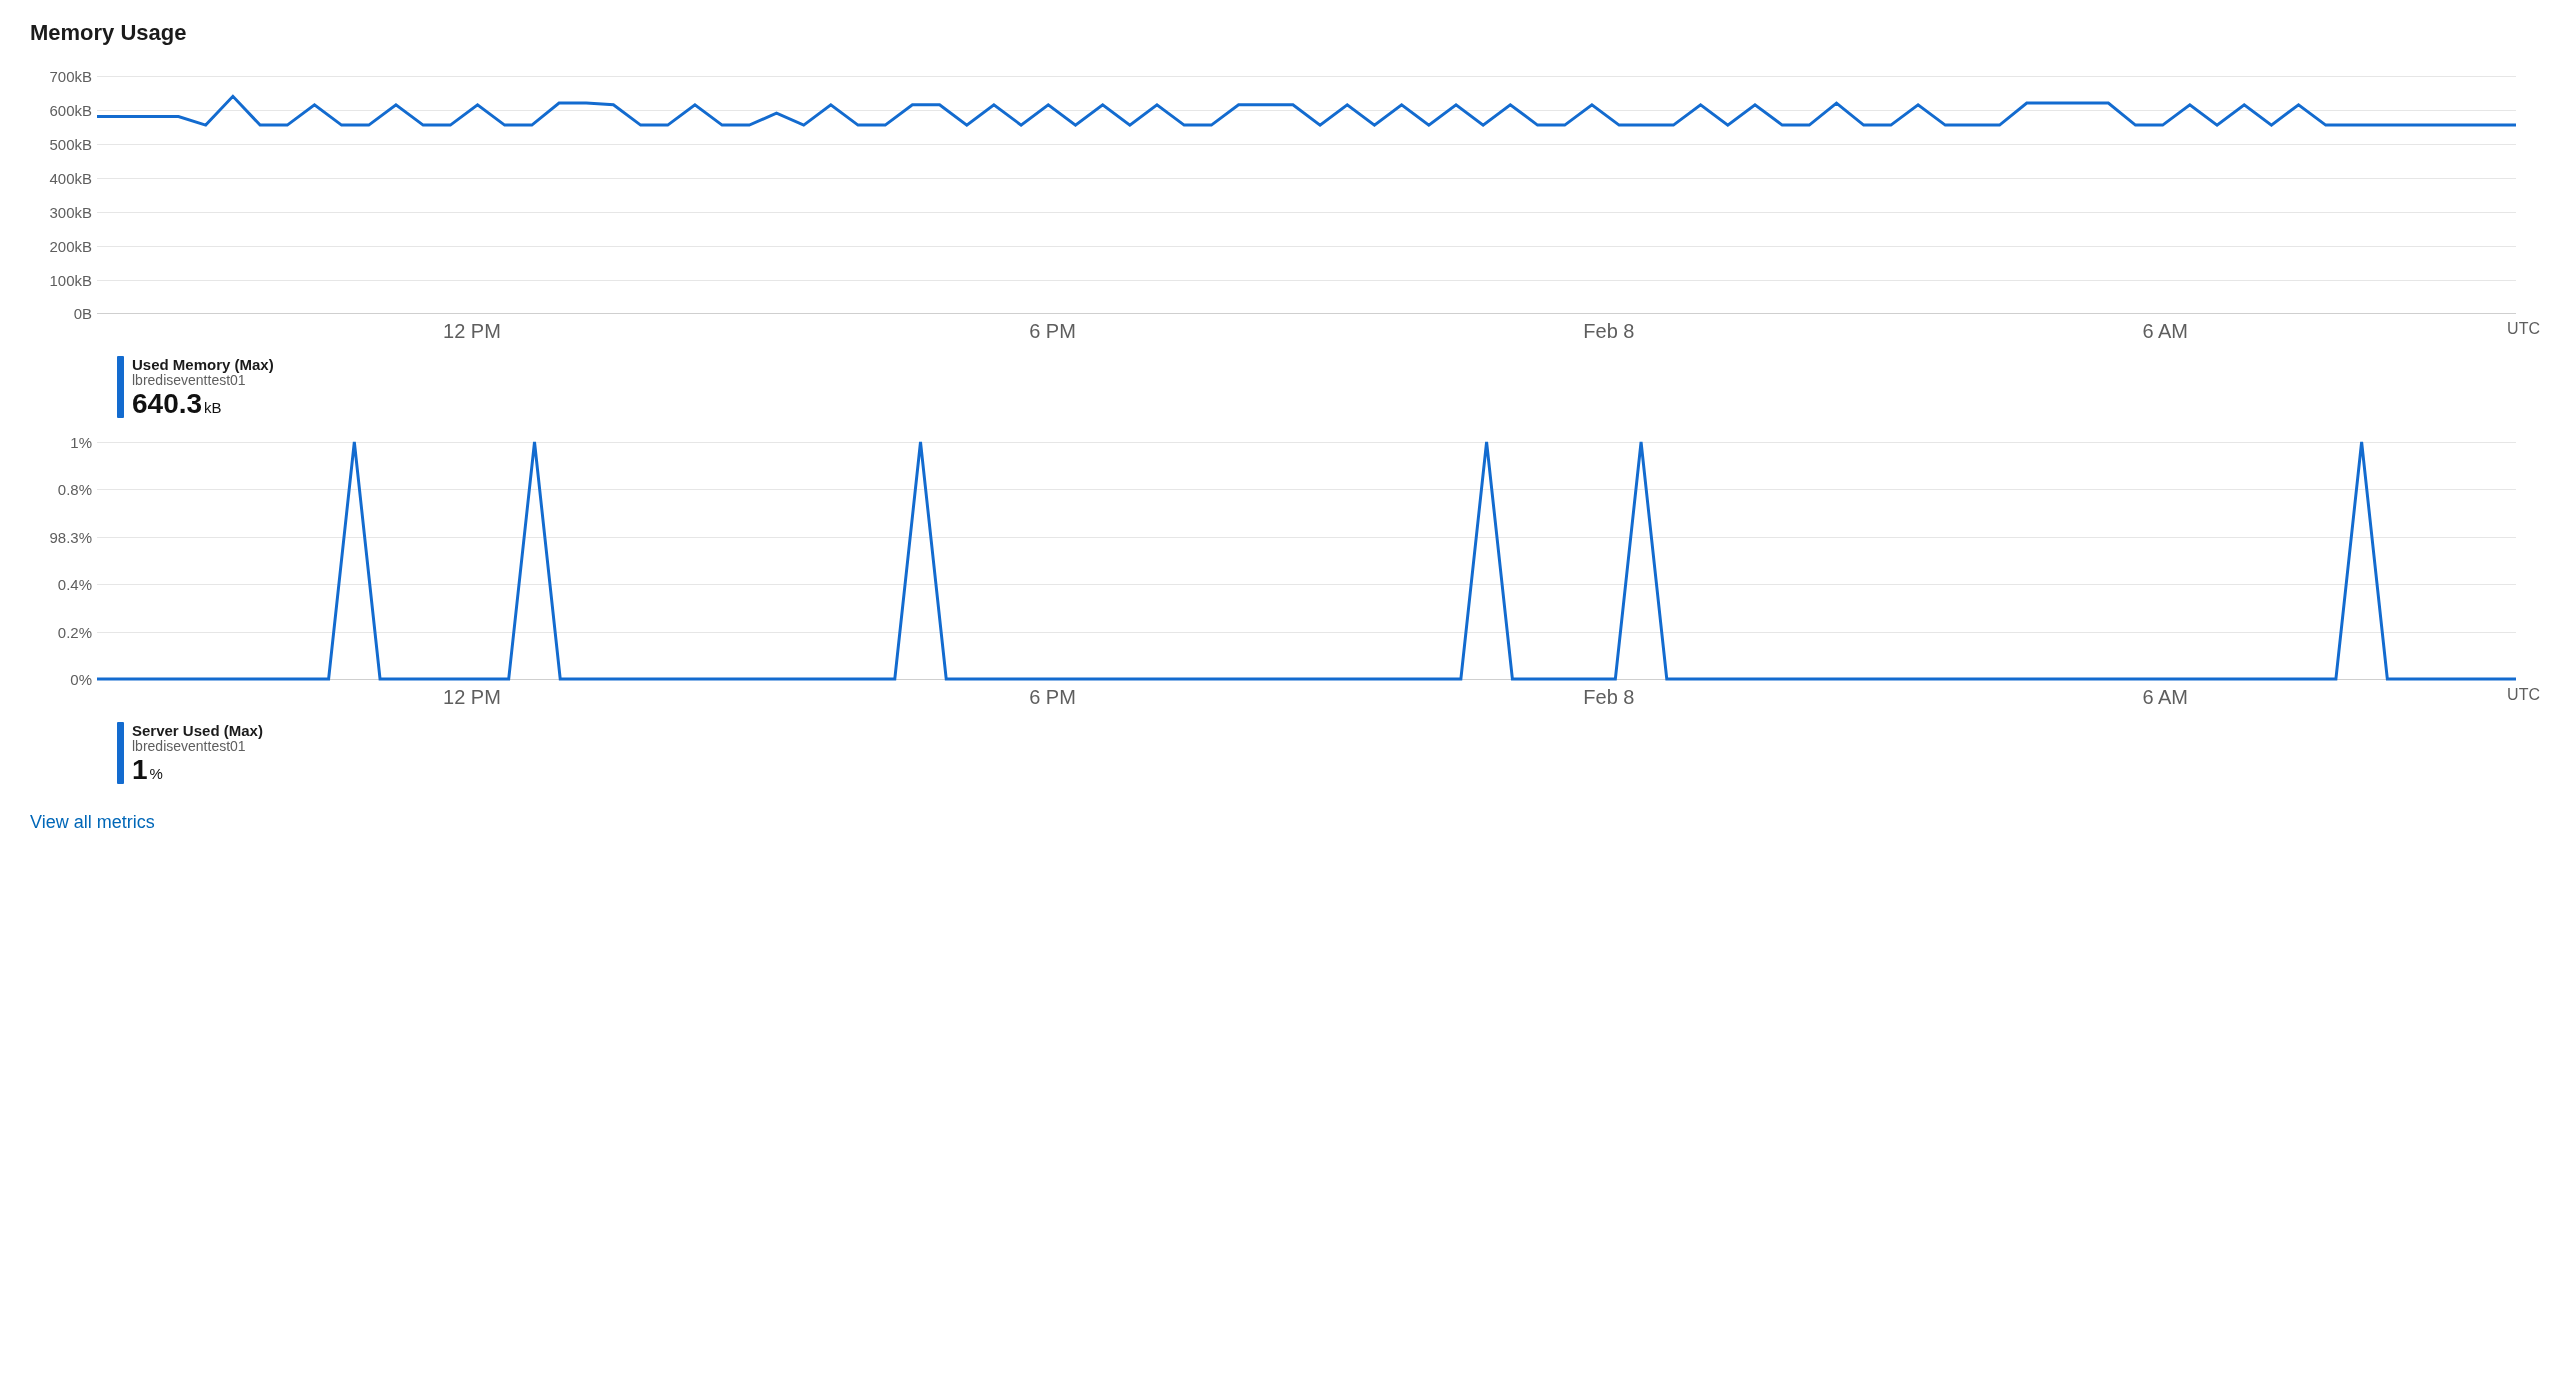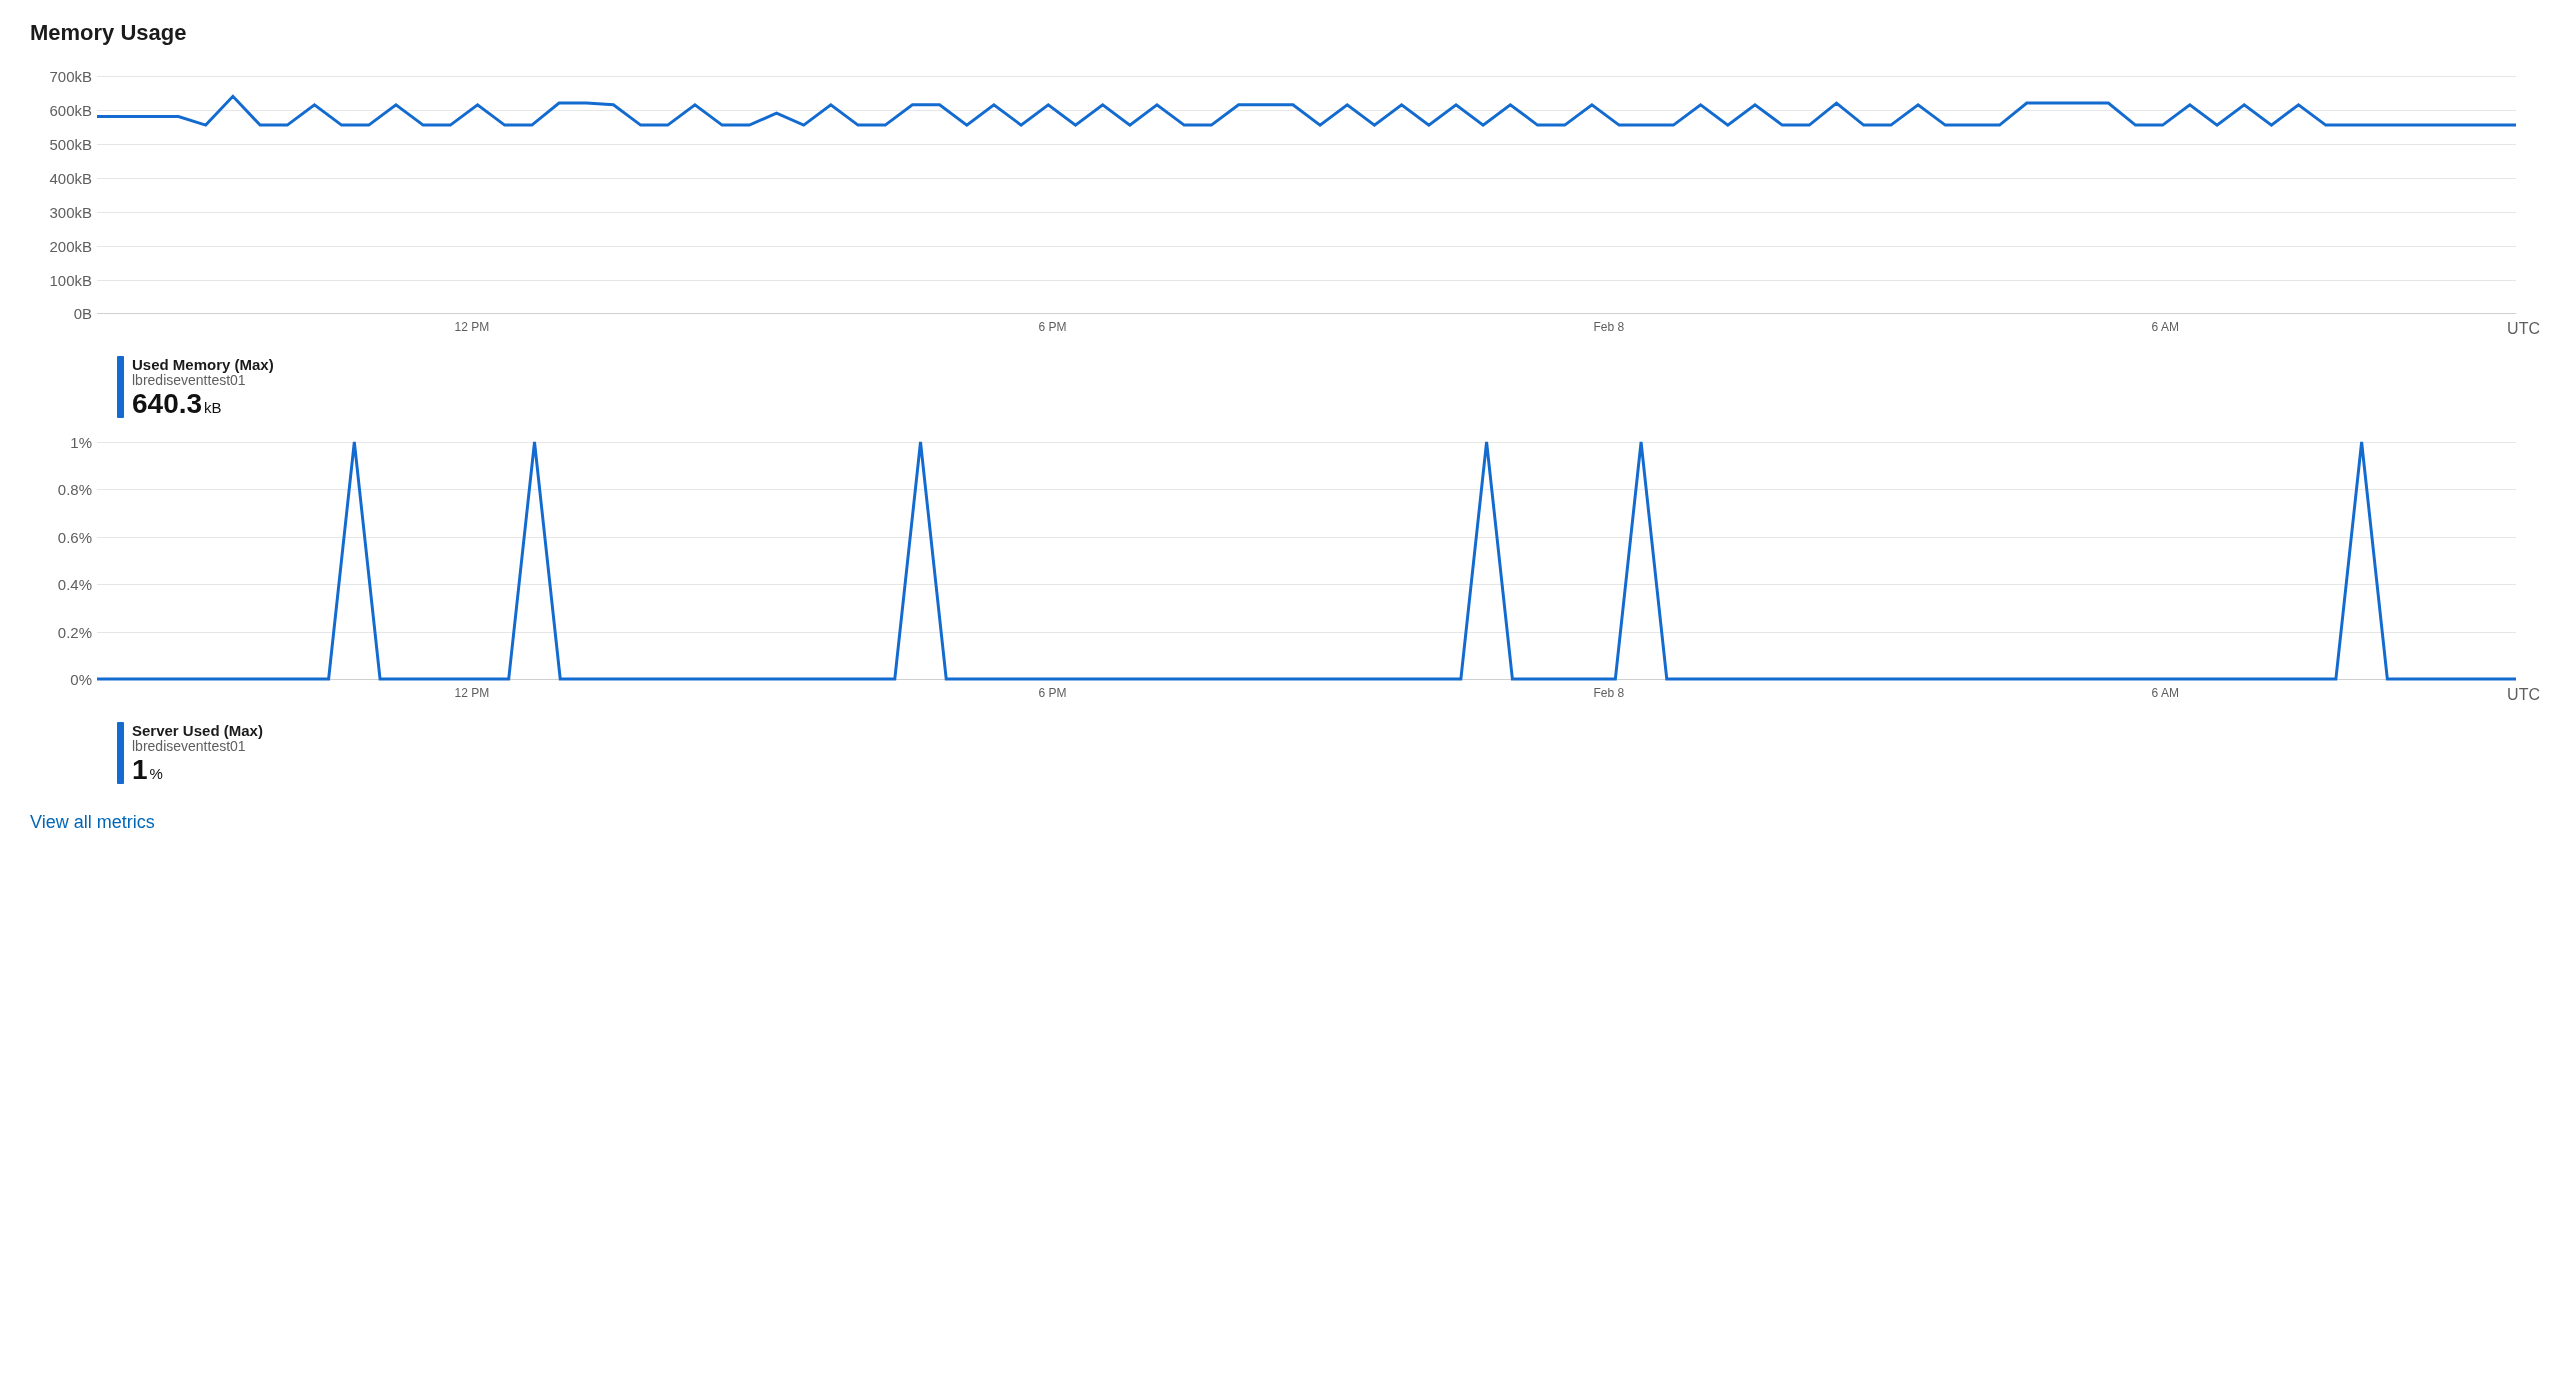--- a/index.html
+++ b/index.html
@@ -55,21 +55,21 @@
   .x-axis {
     position: relative;
     margin-left: 49px;
     margin-right: 30px;
     height: 28px;
     border-top: 1px solid transparent;
   }
   .x-tick {
     position: absolute;
     top: 6px;
-    font-size: 12px;
+    font-size: 20px;
     color: #5e5e5e;
     transform: translateX(-50%);
     white-space: nowrap;
   }
   .x-utc {
     position: absolute;
     right: -24px;
     top: 6px;
     font-size: 16px;
     color: #5e5e5e;
@@ -193,21 +193,21 @@
     <div class="chart-box">
       <div class="plot" id="plot-1">
         <div class="grid-area" id="grid-1">
             <div class="grid-line" style="top: 237px; border-top-color: rgb(207, 207, 207);"></div>
             <div class="y-label" style="top: 237px;">0%</div>
             <div class="grid-line" style="top: 190px;"></div>
             <div class="y-label" style="top: 190px;">0.2%</div>
             <div class="grid-line" style="top: 142px;"></div>
             <div class="y-label" style="top: 142px;">0.4%</div>
             <div class="grid-line" style="top: 95px;"></div>
-            <div class="y-label" style="top: 95px;">0.6%</div>
+            <div class="y-label" style="top: 95px;">98.3%</div>
             <div class="grid-line" style="top: 47px;"></div>
             <div class="y-label" style="top: 47px;">0.8%</div>
             <div class="grid-line" style="top: 0px;"></div>
             <div class="y-label" style="top: 0px;">1%</div>
           </div>
         <svg class="line" id="svg-1" preserveAspectRatio="none" viewBox="0 0 2446 240">
             <path d="M0.0 240.0 L26.0 240.0 L52.0 240.0 L78.1 240.0 L104.1 240.0 L130.1 240.0 L156.1 240.0 L182.1 240.0 L208.2 240.0 L234.2 240.0 L260.2 0.0 L286.2 240.0 L312.3 240.0 L338.3 240.0 L364.3 240.0 L390.3 240.0 L416.3 240.0 L442.4 0.0 L468.4 240.0 L494.4 240.0 L520.4 240.0 L546.4 240.0 L572.5 240.0 L598.5 240.0 L624.5 240.0 L650.5 240.0 L676.6 240.0 L702.6 240.0 L728.6 240.0 L754.6 240.0 L780.6 240.0 L806.7 240.0 L832.7 0.0 L858.7 240.0 L884.7 240.0 L910.7 240.0 L936.8 240.0 L962.8 240.0 L988.8 240.0 L1014.8 240.0 L1040.9 240.0 L1066.9 240.0 L1092.9 240.0 L1118.9 240.0 L1144.9 240.0 L1171.0 240.0 L1197.0 240.0 L1223.0 240.0 L1249.0 240.0 L1275.0 240.0 L1301.1 240.0 L1327.1 240.0 L1353.1 240.0 L1379.1 240.0 L1405.1 0.0 L1431.2 240.0 L1457.2 240.0 L1483.2 240.0 L1509.2 240.0 L1535.3 240.0 L1561.3 0.0 L1587.3 240.0 L1613.3 240.0 L1639.3 240.0 L1665.4 240.0 L1691.4 240.0 L1717.4 240.0 L1743.4 240.0 L1769.4 240.0 L1795.5 240.0 L1821.5 240.0 L1847.5 240.0 L1873.5 240.0 L1899.6 240.0 L1925.6 240.0 L1951.6 240.0 L1977.6 240.0 L2003.6 240.0 L2029.7 240.0 L2055.7 240.0 L2081.7 240.0 L2107.7 240.0 L2133.7 240.0 L2159.8 240.0 L2185.8 240.0 L2211.8 240.0 L2237.8 240.0 L2263.9 240.0 L2289.9 0.0 L2315.9 240.0 L2341.9 240.0 L2367.9 240.0 L2394.0 240.0 L2420.0 240.0 L2446.0 240.0 "></path>
           </svg>
       </div>
       <div class="x-axis" id="xaxis-1">

